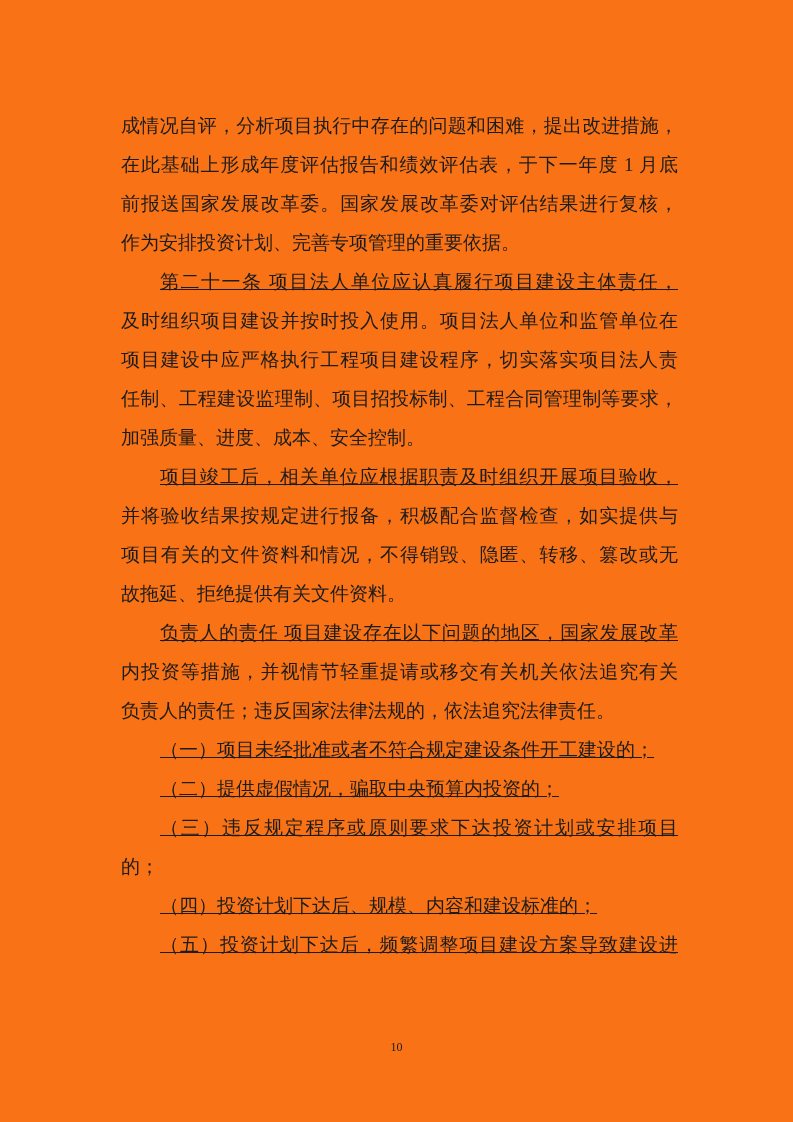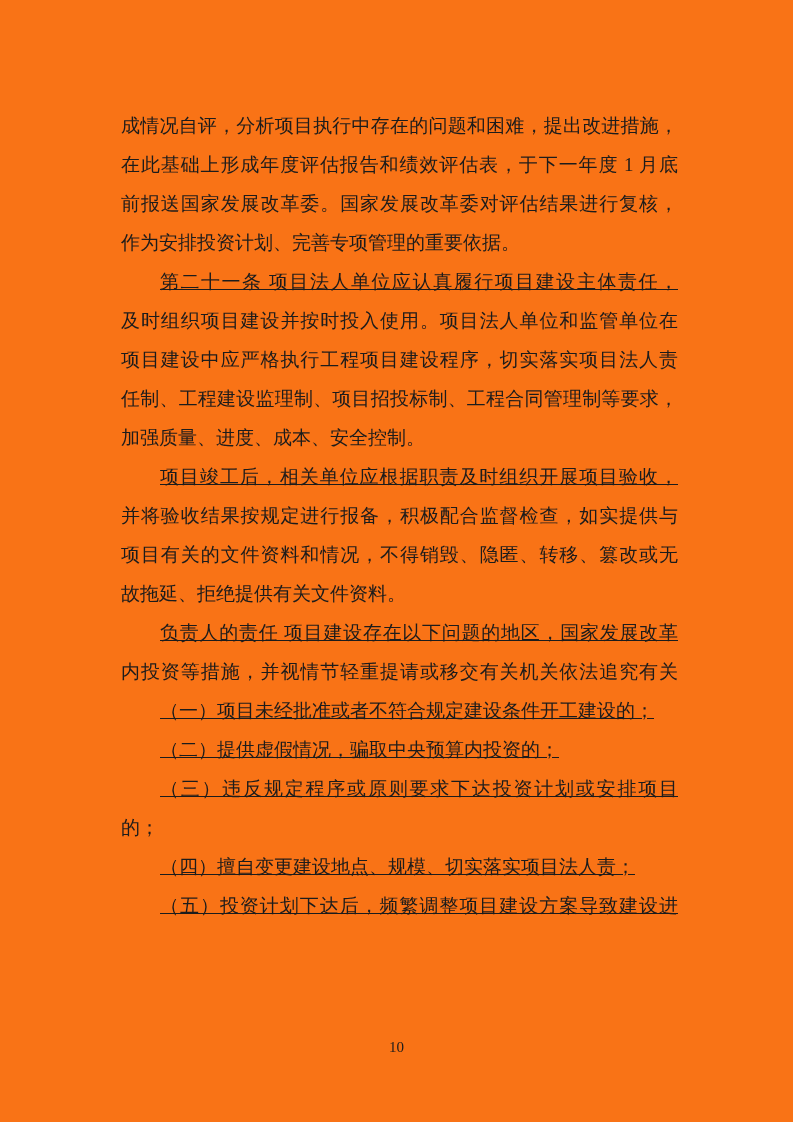--- a/index.html
+++ b/index.html
@@ -43,21 +43,21 @@
   .line.ind {
     text-indent: 39px;
     text-decoration: underline;
   }
   .page-number {
     position: absolute;
     top: 1038px;
     left: 0;
     width: 100%;
     text-align: center;
-    font-size: 15px;
+    font-size: 12px;
     line-height: 18px;
     color: #1c1c1c;
   }
 </style>
 </head>
 <body>
 
 <div class="a4-page">
   <div class="content">
 
@@ -79,37 +79,38 @@
     <div class="para">
       <div class="line ind">项目竣工后，相关单位应根据职责及时组织开展项目验收，</div>
       <div class="line">并将验收结果按规定进行报备，积极配合监督检查，如实提供与</div>
       <div class="line">项目有关的文件资料和情况，不得销毁、隐匿、转移、篡改或无</div>
       <div class="line end">故拖延、拒绝提供有关文件资料。</div>
     </div>
 
     <div class="para">
       <div class="line ind">负责人的责任 项目建设存在以下问题的地区，国家发展改革</div>
       <div class="line">内投资等措施，并视情节轻重提请或移交有关机关依法追究有关</div>
+      <div class="line end">负责人的责任；违反国家法律法规的，依法追究法律责任。</div>
     </div>
 
     <div class="para">
       <div class="line end ind">（一）项目未经批准或者不符合规定建设条件开工建设的；</div>
     </div>
 
     <div class="para">
       <div class="line end ind">（二）提供虚假情况，骗取中央预算内投资的；</div>
     </div>
 
     <div class="para">
       <div class="line ind">（三）违反规定程序或原则要求下达投资计划或安排项目</div>
       <div class="line end">的；</div>
     </div>
 
     <div class="para">
-      <div class="line end ind">（四）擅自变更建设地点、规模、切实落实项目法人责；</div>
+      <div class="line end ind">（四）投资计划下达后、规模、内容和建设标准的；</div>
     </div>
 
     <div class="para">
       <div class="line ind">（五）投资计划下达后，频繁调整项目建设方案导致建设进</div>
     </div>
 
   </div>
 
   <div class="page-number">10</div>
 </div>

